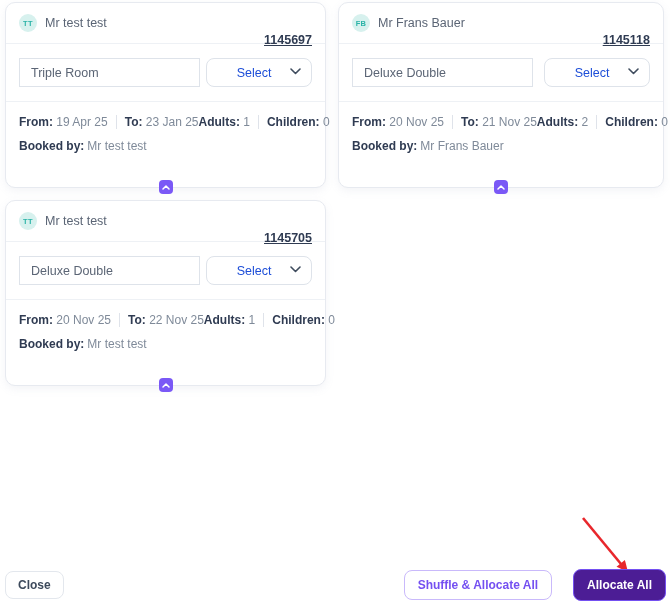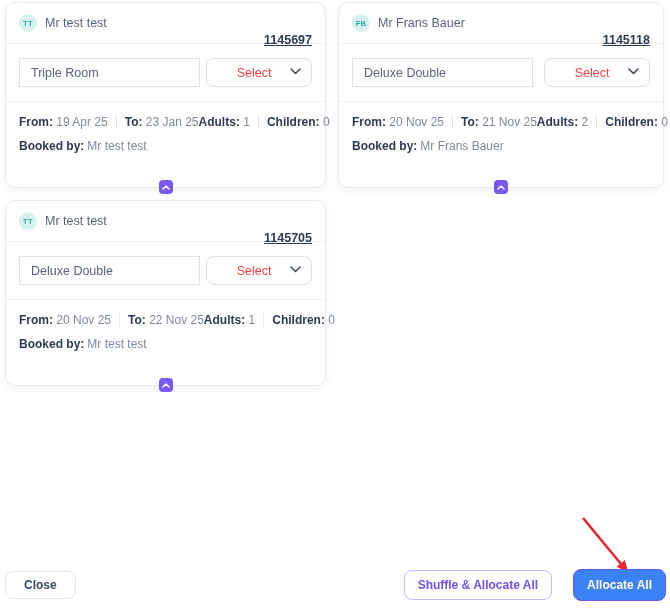--- a/index.html
+++ b/index.html
@@ -83,21 +83,21 @@
     width:106px;
     height:29px;
     border:1px solid #dee3ea;
     border-radius:8px;
     background:#fff;
     display:flex; align-items:center; justify-content:center;
     cursor:pointer;
   }
   .select-placeholder {
     font-size:12.5px;
-    color:#ef4444;
+    color:#1d4ed8;
     margin-right:10px;
   }
   .chevron-down { position:absolute; right:10px; top:9px; line-height:0; }
 
   .card-info { padding:13px 13px 0 13px; font-size:12px; }
   .info-row { display:flex; align-items:flex-start; justify-content:space-between; }
   .info-left, .info-right { display:flex; align-items:center; white-space:nowrap; }
   .lbl { font-weight:bold; color:#2f3b52; }
   .val { color:#7f8a99; }
   .vsep { display:inline-block; width:1px; height:14px; background:#dfe3ea; margin:0 8px; }
@@ -124,33 +124,33 @@
     align-items:center;
     justify-content:space-between;
   }
   .btn { font-family:"Liberation Sans", sans-serif; font-weight:bold; cursor:pointer; }
   .close-btn {
     background:#fff;
     border:1px solid #e3e7ed;
     border-radius:8px;
     color:#3d4a5c;
     font-size:12px;
-    padding:6px 18px;
+    padding:6px 12px;
   }
   .footer-right { display:flex; align-items:center; gap:21px; }
   .shuffle-btn {
     background:#fff;
     border:1px solid #c9b9fb;
     border-radius:8px;
     color:#7450f1;
     font-size:12px;
     padding:7px 13px;
   }
   .allocate-btn {
-    background:#3b82f6;
+    background:#4c1d95;
     border:1px solid #7450f1;
     border-radius:8px;
     color:#ffffff;
     font-size:12px;
     padding:8px 13px;
   }
 
   .arrow-annotation {
     position:absolute;
     left:0; top:0;

